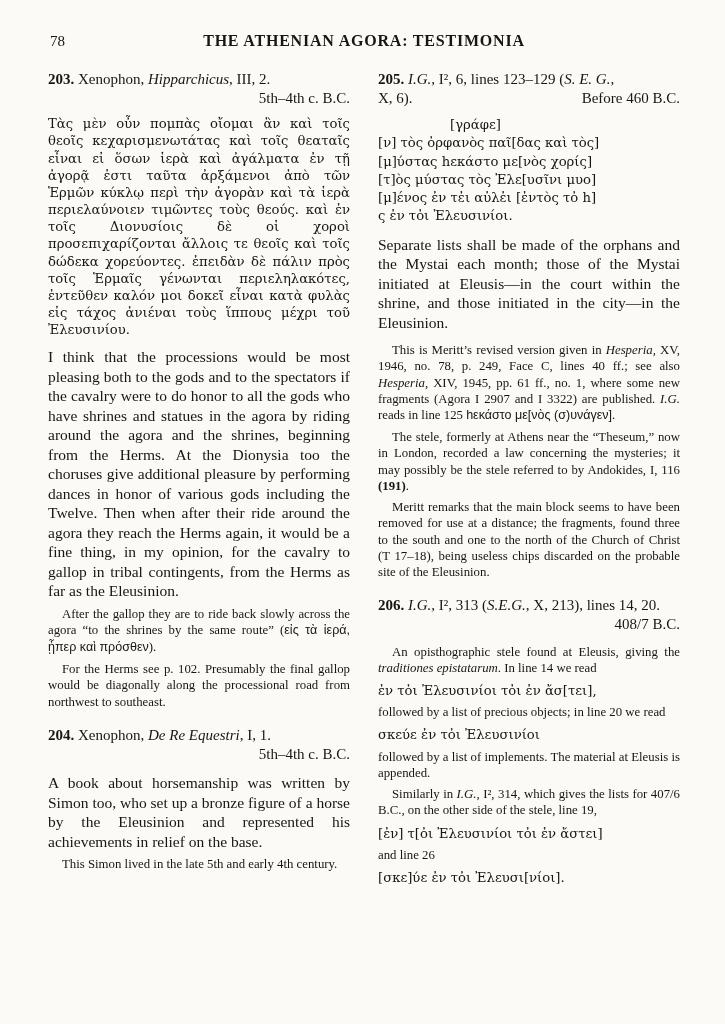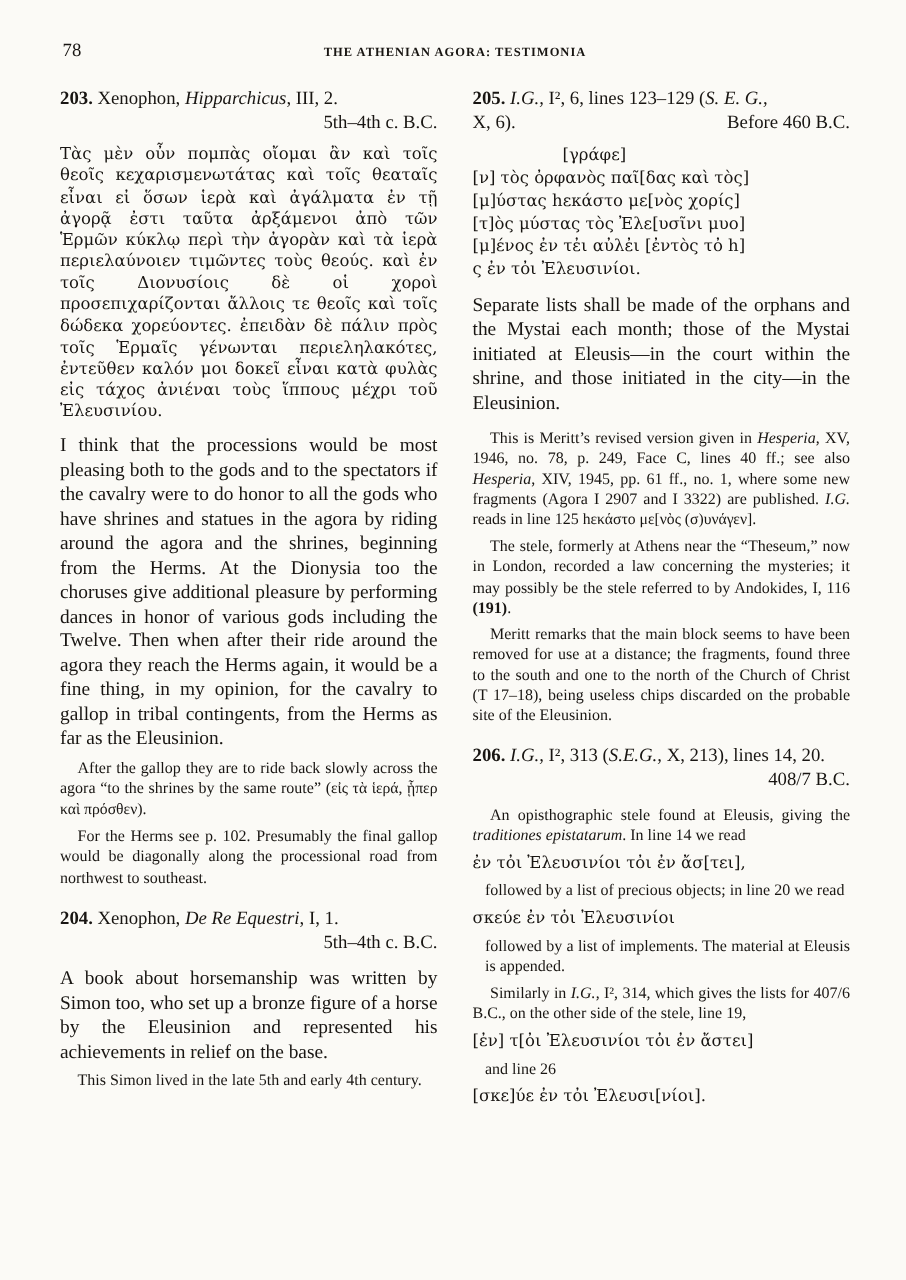--- a/index.html
+++ b/index.html
@@ -7,21 +7,21 @@
   body {
     background:#fbfaf6;
     color:#181512;
     font-family:"Liberation Serif", serif;
     overflow:hidden;
   }
   .page { padding:32px 45px 0 48px; }
 
   .page-header { position:relative; text-align:center; margin-bottom:18px; height:20px; }
   .page-num { position:absolute; left:2px; top:1px; font-size:15px;font-family:Liberation Serif, serif; }
-  .page-title { font-size:10px; font-weight:bold; letter-spacing:0.8px; }
+  .page-title { font-size:16px; font-weight:bold; letter-spacing:0.8px; }
 
   .columns { display:flex; gap:28px; align-items:flex-start;justify-content:space-between; }
   .col { flex:1; min-width:0; }
 
   .entry { margin-bottom:16px; }
   .head { font-size:15px; line-height:1.25; }
   .num { font-weight:bold; }
   .it { font-style:italic; }
   .b { font-weight:bold;font-family:Liberation Serif, serif; }
 
@@ -32,28 +32,28 @@
     font-family:"DejaVu Serif", serif;
     font-size:13.2px; line-height:1.3;
     text-align:justify; margin-top:7px;
   }
   .trans { font-size:15.5px; line-height:1.26; text-align:justify; margin-top:9px; }
 
   .note {
     font-size:12.8px; line-height:1.27;
     text-align:justify; text-indent:14px; margin-top:5px;
   }
-  .note.noindent { text-indent:0;margin-left:10px; }
+  .note.noindent { text-indent:0; }
 
   .greek-lines { margin-top:8px; }
   .gl { font-family:"DejaVu Serif", serif; font-size:13.2px; line-height:1.38; }
   .gl-first { padding-left:72px; }
 
   .gline { font-family:"DejaVu Serif", serif; font-size:13.2px; line-height:1.3; margin-top:6px; margin-bottom:2px; }
-  .gk { font-family:Liberation Serif, serif; font-size:0.98em; }
+  .gk { font-family:Liberation Sans, sans-serif; font-size:0.98em; }
 </style>
 </head>
 <body>
 
 <div class="page">
 
   <header class="page-header">
     <span class="page-num">78</span>
     <span class="page-title">THE ATHENIAN AGORA: TESTIMONIA</span>
   </header>

